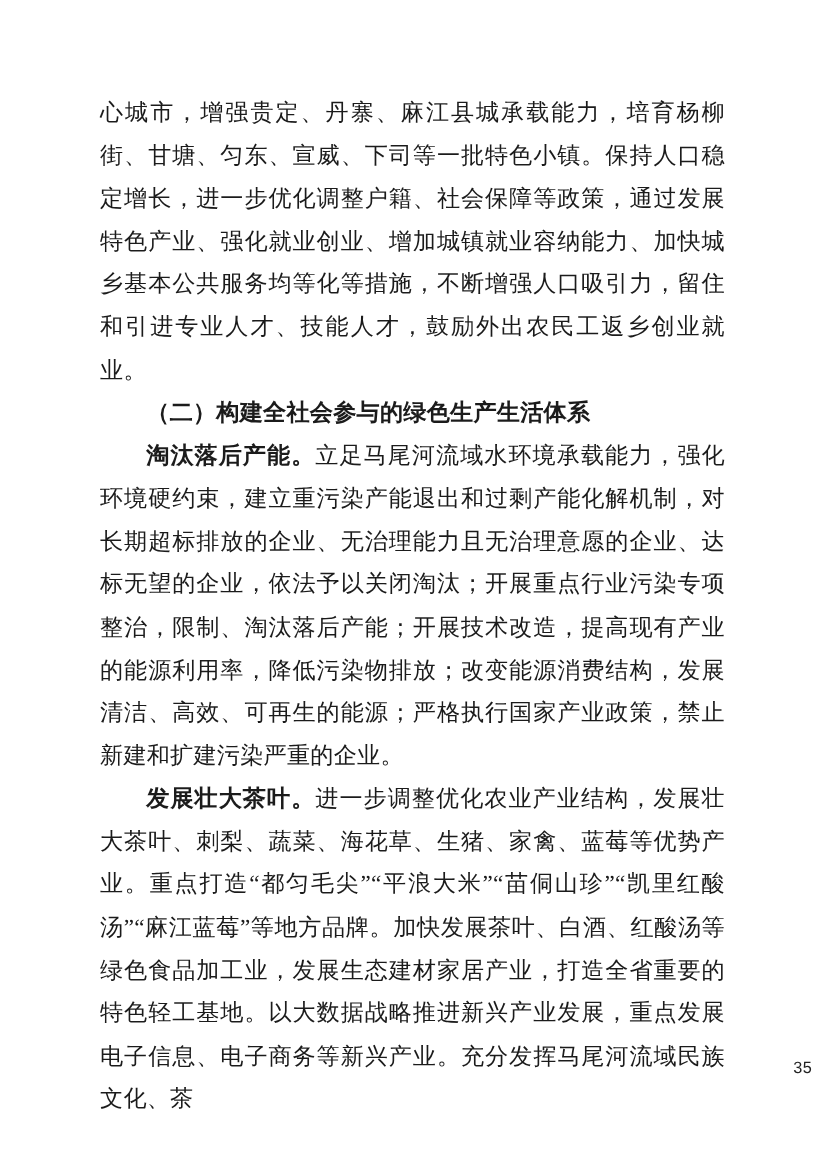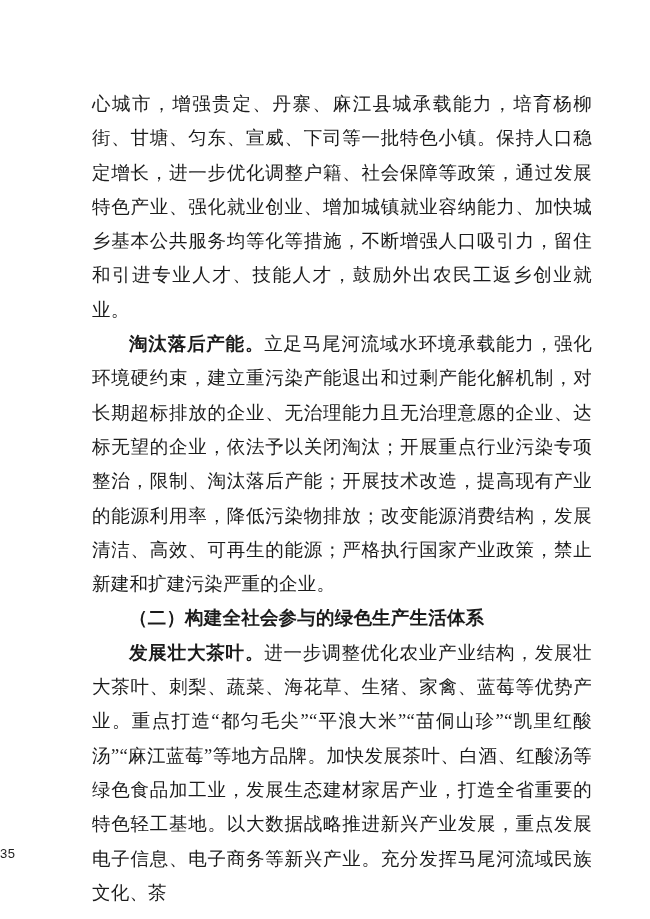--- a/index.html
+++ b/index.html
@@ -14,24 +14,23 @@
     overflow: hidden;
     font-family: "Liberation Serif", "DejaVu Serif", serif;
   }
   .page {
     position: absolute;
     inset: 0;
     background: #ffffff;
   }
   .content {
     position: absolute;
-    left: 92px;
+    left: 80px;
     top: 74px;
     width: 500px;
-    margin-top: 13px;
   }
   p.para {
     margin: 0;
     padding: 0;
     font-size: 18.5px;
     line-height: 34.3px;
     color: #1b1b1b;
     text-align: justify;
     letter-spacing: 0.2px;
     word-break: break-all;
@@ -43,37 +42,37 @@
     font-weight: 700;
   }
   .lead {
     font-weight: 700;
   }
   .page-number {
     position: absolute;
     left: 0;
     top: 846px;
     width: 650px;
-    text-align: left;
+    text-align: right;
     font-size: 13px;
     color: #222222;
     font-family: "Liberation Sans", sans-serif;
     letter-spacing: 0.5px;
   }
 </style>
 </head>
 <body>
 
 <div class="page">
   <div class="content">
 
     <p class="para">心城市，增强贵定、丹寨、麻江县城承载能力，培育杨柳街、甘塘、匀东、宣威、下司等一批特色小镇。保持人口稳定增长，进一步优化调整户籍、社会保障等政策，通过发展特色产业、强化就业创业、增加城镇就业容纳能力、加快城乡基本公共服务均等化等措施，不断增强人口吸引力，留住和引进专业人才、技能人才，鼓励外出农民工返乡创业就业。</p>
 
+    <p class="para heading indent">（二）构建全社会参与的绿色生产生活体系</p>
+
     <p class="para indent"><span class="lead">淘汰落后产能。</span><span>立足马尾河流域水环境承载能力，强化环境硬约束，建立重污染产能退出和过剩产能化解机制，对长期超标排放的企业、无治理能力且无治理意愿的企业、达标无望的企业，依法予以关闭淘汰；开展重点行业污染专项整治，限制、淘汰落后产能；开展技术改造，提高现有产业的能源利用率，降低污染物排放；改变能源消费结构，发展清洁、高效、可再生的能源；严格执行国家产业政策，禁止新建和扩建污染严重的企业。</span></p>
-
-    <p class="para heading indent">（二）构建全社会参与的绿色生产生活体系</p>
 
     <p class="para indent"><span class="lead">发展壮大茶叶。</span><span>进一步调整优化农业产业结构，发展壮大茶叶、刺梨、蔬菜、海花草、生猪、家禽、蓝莓等优势产业。重点打造“都匀毛尖”“平浪大米”“苗侗山珍”“凯里红酸汤”“麻江蓝莓”等地方品牌。加快发展茶叶、白酒、红酸汤等绿色食品加工业，发展生态建材家居产业，打造全省重要的特色轻工基地。以大数据战略推进新兴产业发展，重点发展电子信息、电子商务等新兴产业。充分发挥马尾河流域民族文化、茶</span></p>
 
   </div>
 
   <div class="page-number">35</div>
 </div>
 
 </body></html>

